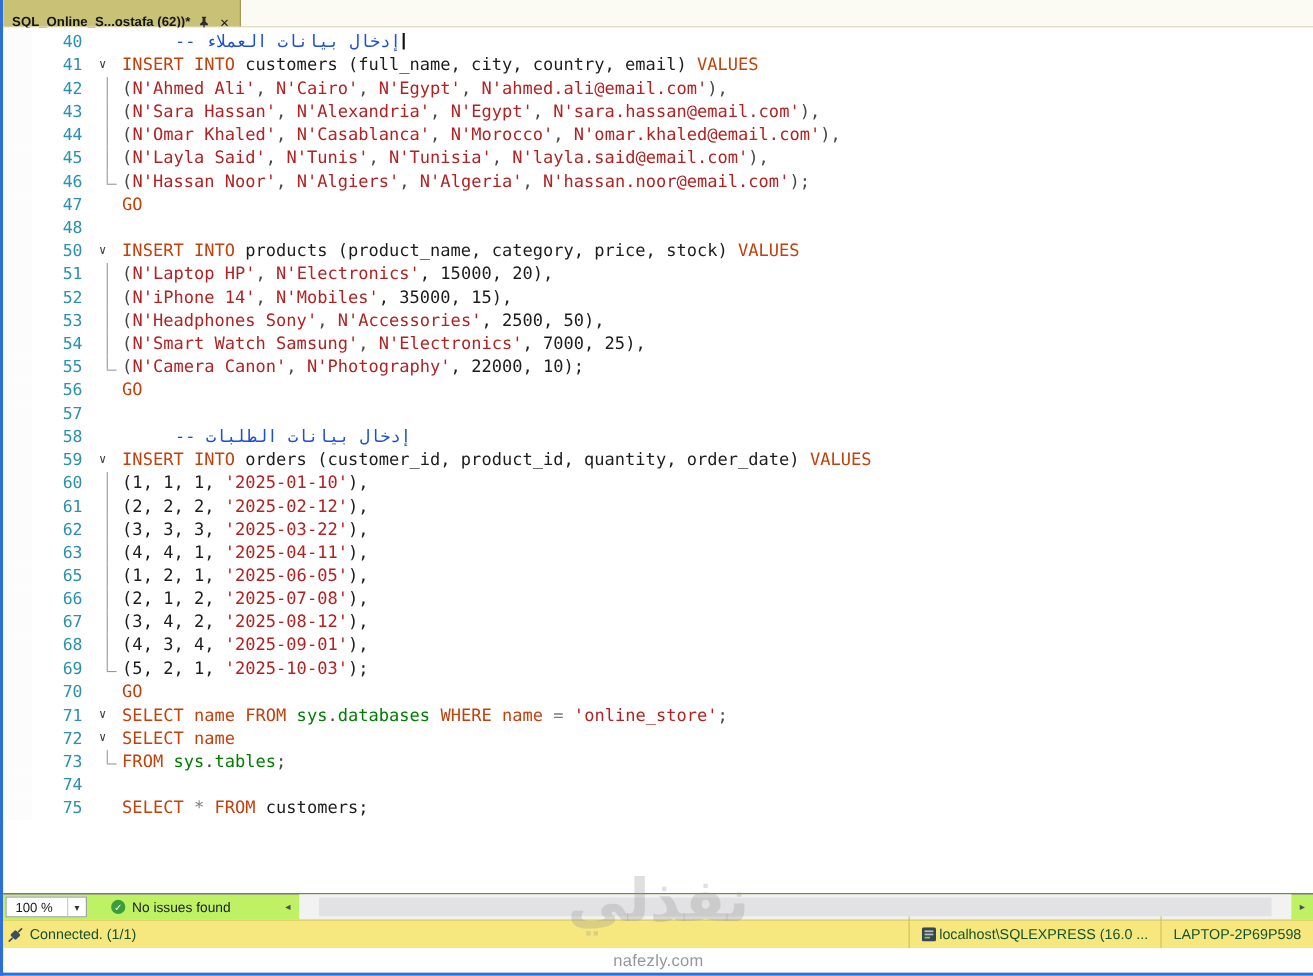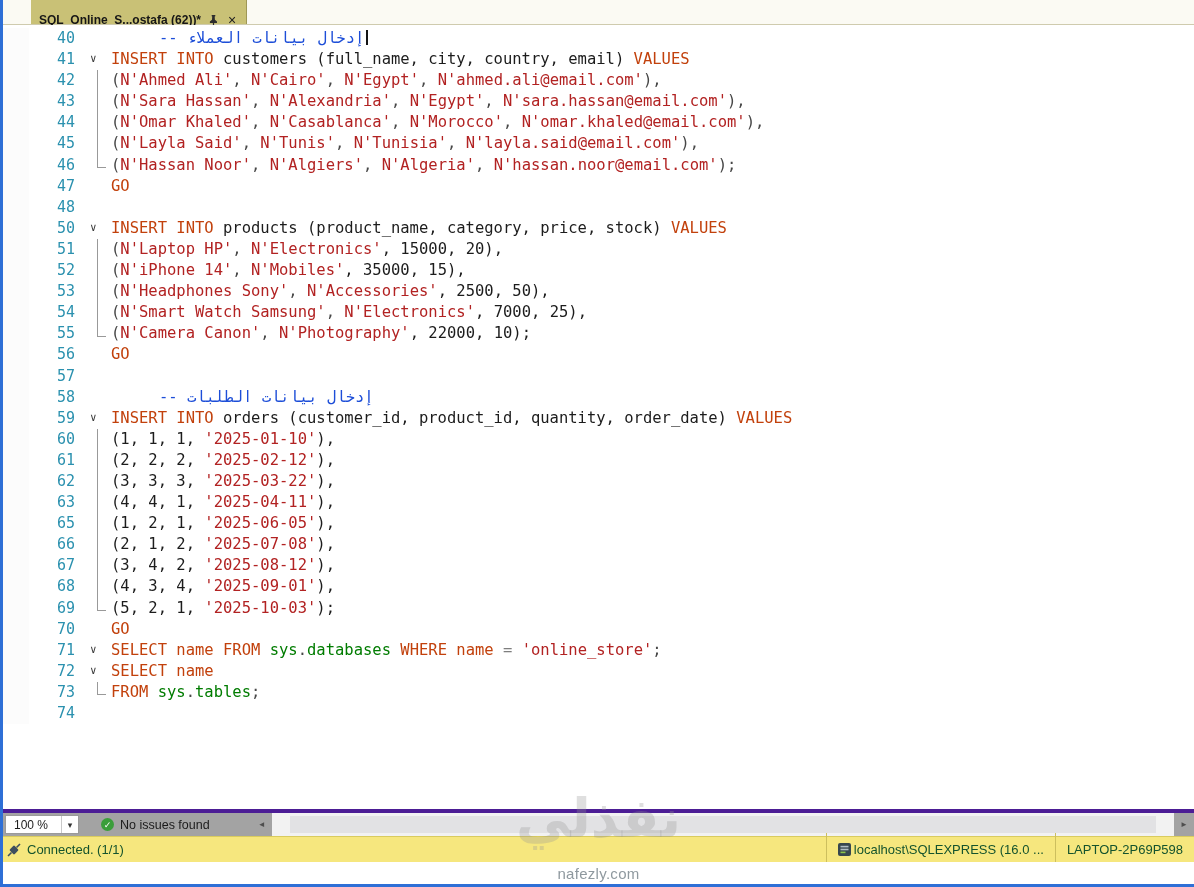--- a/index.html
+++ b/index.html
@@ -3,21 +3,21 @@
 <meta charset="utf-8">
 <style>
   html,body{margin:0;padding:0;}
   body{width:1194px;height:887px;overflow:hidden;background:#fff;font-family:"Liberation Sans",sans-serif;}
   .app{width:1194px;height:887px;box-sizing:border-box;display:flex;flex-direction:column;
        border-left:3px solid #2E6FD6;border-bottom:3px solid #2E6FD6;position:relative;background:#fff;}
 
   
   .tabbar{height:24px;flex:none;background:#FBFAF3;border-bottom:1px solid #CFCBAE;display:flex;align-items:stretch;}
   .tab{background:#C9C176;border-right:1px solid #9E9756;display:flex;align-items:center;gap:7px;
-       padding:16px 8px 0 8px;max-width:270px;margin-left:28px;}
+       padding:16px 8px 0 8px;max-width:270px;}
   .tab-title{font-size:12px;color:#161616;font-weight:bold;white-space:nowrap;}
   .tab-icon{display:flex;align-items:center;cursor:pointer;}
   .tab-close{font-size:14px;line-height:1;color:#222;cursor:pointer;padding:0 2px;}
 
   
   .editor{flex:1;background:#fff;overflow:hidden;padding-top:3px;position:relative;}
   .line{display:flex;height:21.1px;line-height:21.1px;white-space:pre;
         font-family:"DejaVu Sans Mono","DejaVu Sans",monospace;font-size:15.5px;}
   .selmargin{width:26px;flex:none;background:#FCFCFC;}
   .lnum{width:46px;flex:none;text-align:right;padding-right:10px;color:#2B91AF;font-size:15px;box-sizing:content-box;}
@@ -30,21 +30,21 @@
   .t-k{color:#c2410c;}  
   .t-s{color:#B22222;}  
   .t-c{color:#1d4ed8;margin-left:48px;}  
   .t-g{color:#007C00;}  
   .t-i{color:#1C1C1C;}  
   .t-p{color:#474747;}  
   .t-o{color:#7E7E7E;}  
   .caret{display:inline-block;width:1.5px;height:15px;background:#141414;vertical-align:-2px;margin-left:2px;}
 
   
-  .scrollrow{height:23px;flex:none;background:#a3a3a3;border-top:4px solid #4c1d95;display:flex;align-items:center;}
+  .scrollrow{height:23px;flex:none;background:#bef264;border-top:1px solid #4c1d95;display:flex;align-items:center;}
   .zoombox{margin-left:2px;width:74px;height:19px;background:#fff;border:1px solid #9A9A9A;box-sizing:border-box;
            display:flex;align-items:center;justify-content:space-between;font-size:12px;color:#1c1c1c;
            padding-left:8px;cursor:pointer;}
   .zoomarrow{width:16px;height:100%;display:flex;align-items:center;justify-content:center;
              border-left:1px solid #C9C9C9;font-size:9px;color:#333;}
   .issues{display:flex;align-items:center;gap:6px;margin-left:22px;font-size:12.5px;color:#1c1c1c;}
   .checkcircle{width:13px;height:13px;border-radius:50%;background:#3B9E3B;color:#fff;font-size:9px;
                display:flex;align-items:center;justify-content:center;}
   .hscroll{flex:1;display:flex;align-items:center;height:100%;margin-left:42px;}
   .scr-arrow{font-size:8px;color:#4E4E4E;padding:0 6px;cursor:pointer;}
@@ -110,20 +110,21 @@
         <div class="line"><div class="selmargin"></div><div class="lnum">65</div><div class="gut"><i class="vl"></i></div><div class="code"><span class="t-i">(1, 2, 1, </span><span class="t-s">'2025-06-05'</span><span class="t-i">),</span></div></div>
         <div class="line"><div class="selmargin"></div><div class="lnum">66</div><div class="gut"><i class="vl"></i></div><div class="code"><span class="t-i">(2, 1, 2, </span><span class="t-s">'2025-07-08'</span><span class="t-i">),</span></div></div>
         <div class="line"><div class="selmargin"></div><div class="lnum">67</div><div class="gut"><i class="vl"></i></div><div class="code"><span class="t-i">(3, 4, 2, </span><span class="t-s">'2025-08-12'</span><span class="t-i">),</span></div></div>
         <div class="line"><div class="selmargin"></div><div class="lnum">68</div><div class="gut"><i class="vl"></i></div><div class="code"><span class="t-i">(4, 3, 4, </span><span class="t-s">'2025-09-01'</span><span class="t-i">),</span></div></div>
         <div class="line"><div class="selmargin"></div><div class="lnum">69</div><div class="gut"><i class="vl half"></i><i class="hl"></i></div><div class="code"><span class="t-i">(5, 2, 1, </span><span class="t-s">'2025-10-03'</span><span class="t-i">);</span></div></div>
         <div class="line"><div class="selmargin"></div><div class="lnum">70</div><div class="gut"></div><div class="code"><span class="t-k">GO</span></div></div>
         <div class="line"><div class="selmargin"></div><div class="lnum">71</div><div class="gut"><span class="fold">∨</span></div><div class="code"><span class="t-k">SELECT name FROM</span><span class="t-p"> </span><span class="t-g">sys</span><span class="t-p">.</span><span class="t-g">databases</span><span class="t-p"> </span><span class="t-k">WHERE name</span><span class="t-p"> </span><span class="t-o">=</span><span class="t-p"> </span><span class="t-s">'online_store'</span><span class="t-p">;</span></div></div>
         <div class="line"><div class="selmargin"></div><div class="lnum">72</div><div class="gut"><span class="fold">∨</span></div><div class="code"><span class="t-k">SELECT name</span></div></div>
         <div class="line"><div class="selmargin"></div><div class="lnum">73</div><div class="gut"><i class="vl half"></i><i class="hl"></i></div><div class="code"><span class="t-k">FROM</span><span class="t-p"> </span><span class="t-g">sys</span><span class="t-p">.</span><span class="t-g">tables</span><span class="t-p">;</span></div></div>
         <div class="line"><div class="selmargin"></div><div class="lnum">74</div><div class="gut"></div><div class="code"></div></div>
+        <div class="line"><div class="selmargin"></div><div class="lnum">75</div><div class="gut"></div><div class="code"><span class="t-k">SELECT</span><span class="t-o"> * </span><span class="t-k">FROM</span><span class="t-i"> customers;</span></div></div>
       </div>
   </div>
 
   <div class="ghost">نفذلي</div>
 
   <div class="scrollrow">
     <div class="zoombox">
       <span>100 %</span>
       <span class="zoomarrow">▾</span>
     </div>

